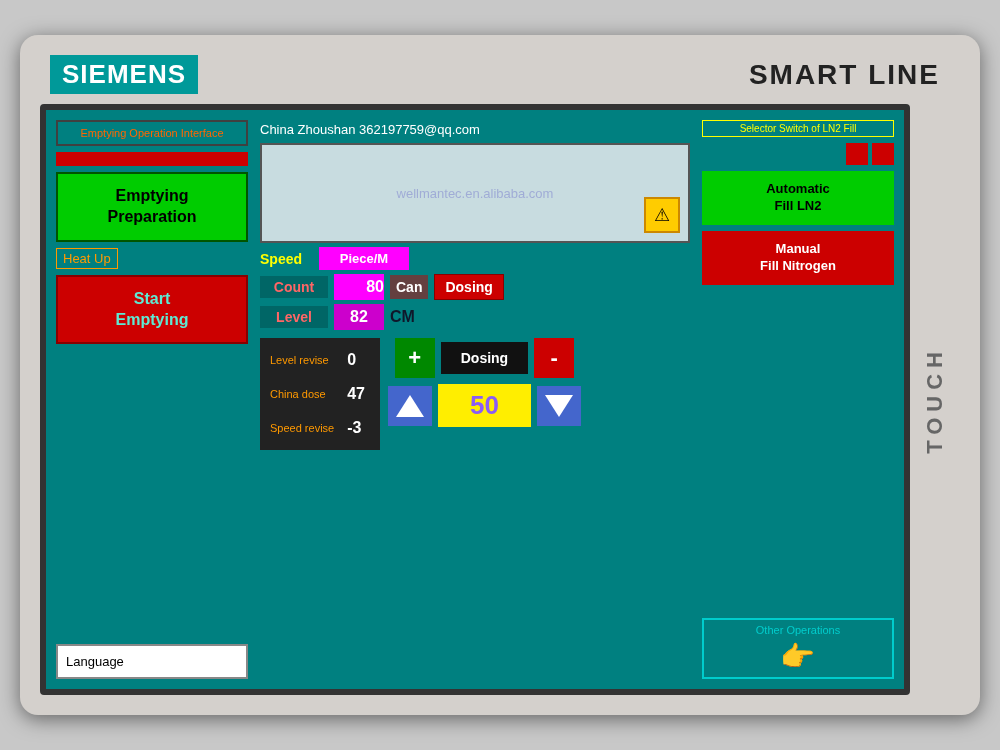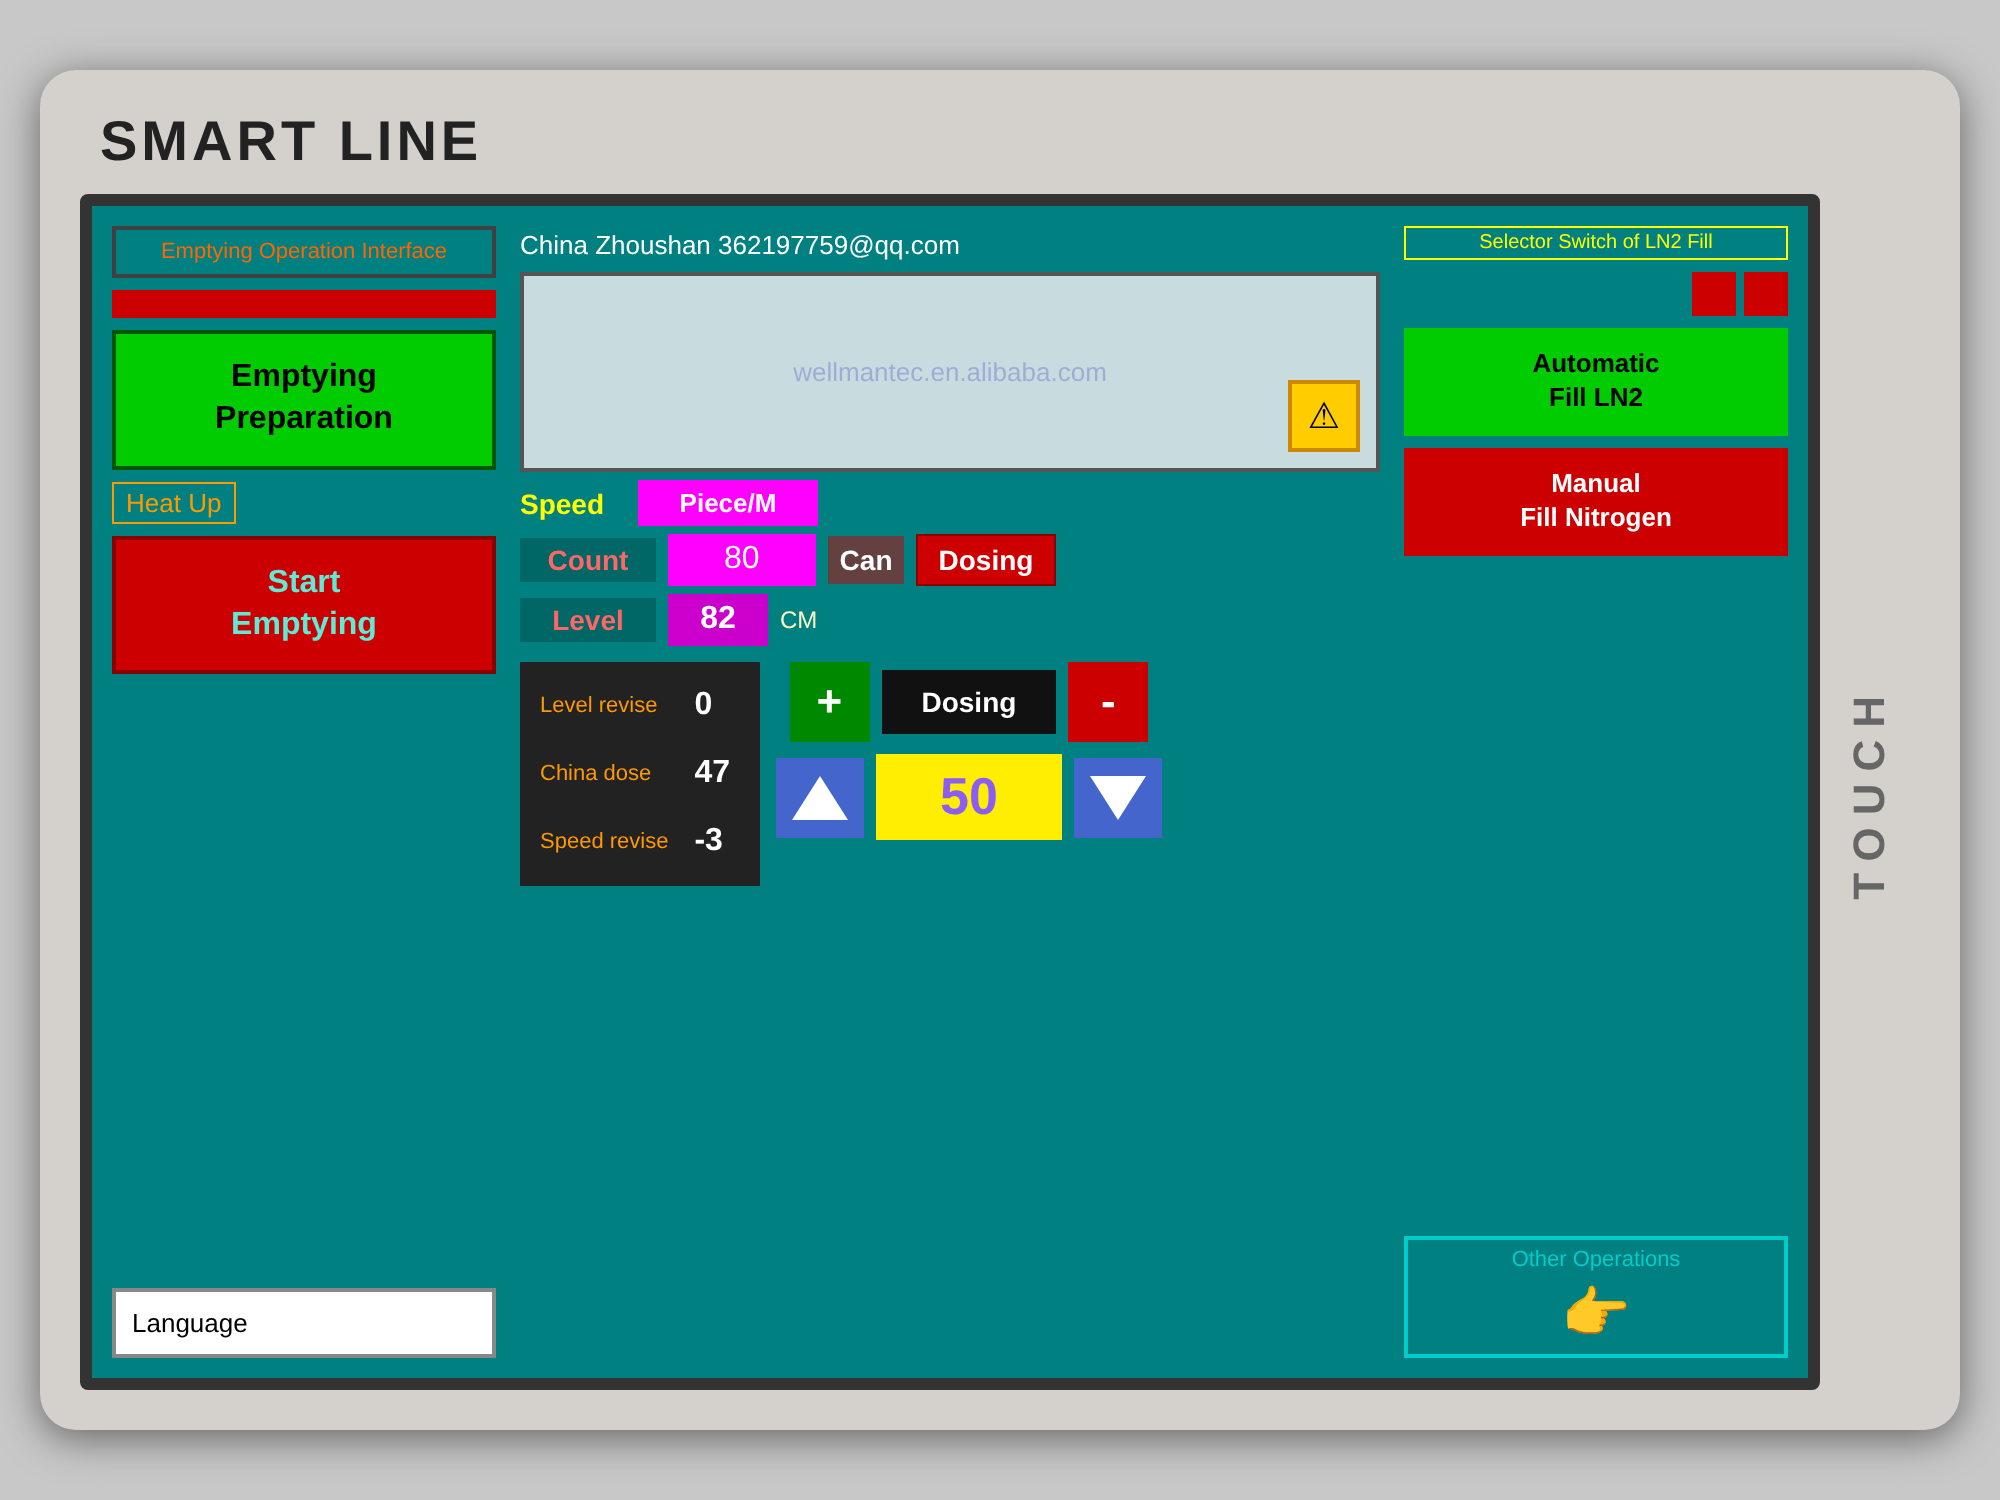--- a/index.html
+++ b/index.html
@@ -204,24 +204,24 @@
       font-weight: bold;
       width: 68px;
       background: rgba(0,0,0,0.2);
       padding: 3px 6px;
       text-align: center;
     }
     .value-box-pink {
       background: #ff00ff;
       color: white;
       font-size: 16px;
-      font-weight: normal;
-      padding: 4px 28px;
+      font-weight: bold;
+      padding: 4px 0;
       min-width: 50px;
-      text-align: left;
+      text-align: right;
     }
     .value-box-magenta {
       background: #cc00cc;
       color: white;
       font-size: 16px;
       font-weight: bold;
       padding: 4px 10px;
       min-width: 50px;
       text-align: center;
     }
@@ -235,23 +235,23 @@
     .clear-btn {
       background: #cc0000;
       color: white;
       font-size: 14px;
       font-weight: bold;
       padding: 4px 10px;
       cursor: pointer;
       border: 1px solid #880000;
     }
     .cm-label {
-      color: #fef9c3;
-      font-size: 12px;
-      font-weight: normal;
+      color: #0f172a;
+      font-size: 16px;
+      font-weight: bold;
     }
     .bottom-center {
       display: flex;
       gap: 8px;
       padding: 4px 0;
       align-items: stretch;
     }
     .revise-box {
       background: #222;
       color: white;
@@ -426,20 +426,21 @@
       width: 22px;
       height: 22px;
       display: inline-block;
     }
   </style>
 </head>
 <body>
 
 <div class="device-outer">
   <div class="device-header">
+    <div class="siemens-logo">SIEMENS</div>
     <div class="smart-line">SMART LINE</div>
   </div>
   <div class="device-body">
     <div class="screen-wrapper">
       <div class="screen">
 
         <div class="left-panel">
           <div class="emptying-op-box">Emptying Operation Interface</div>
           <div class="red-bar"></div>
           <div class="btn-green-big">Emptying<br>Preparation</div>

